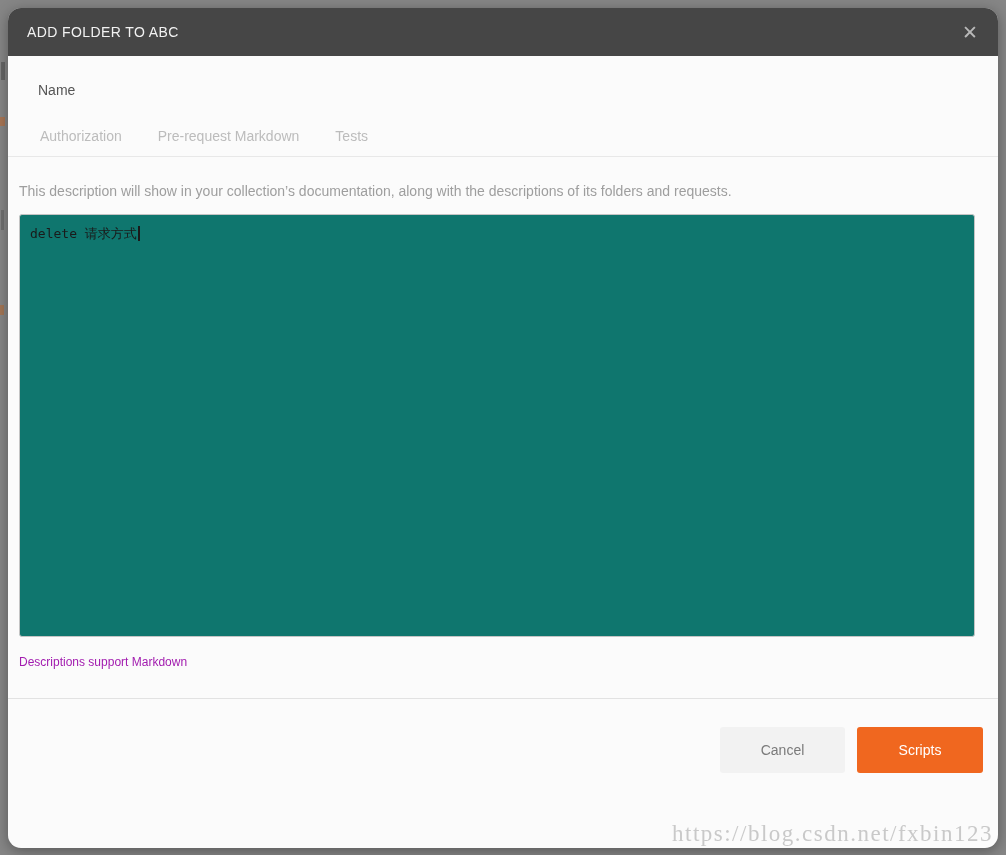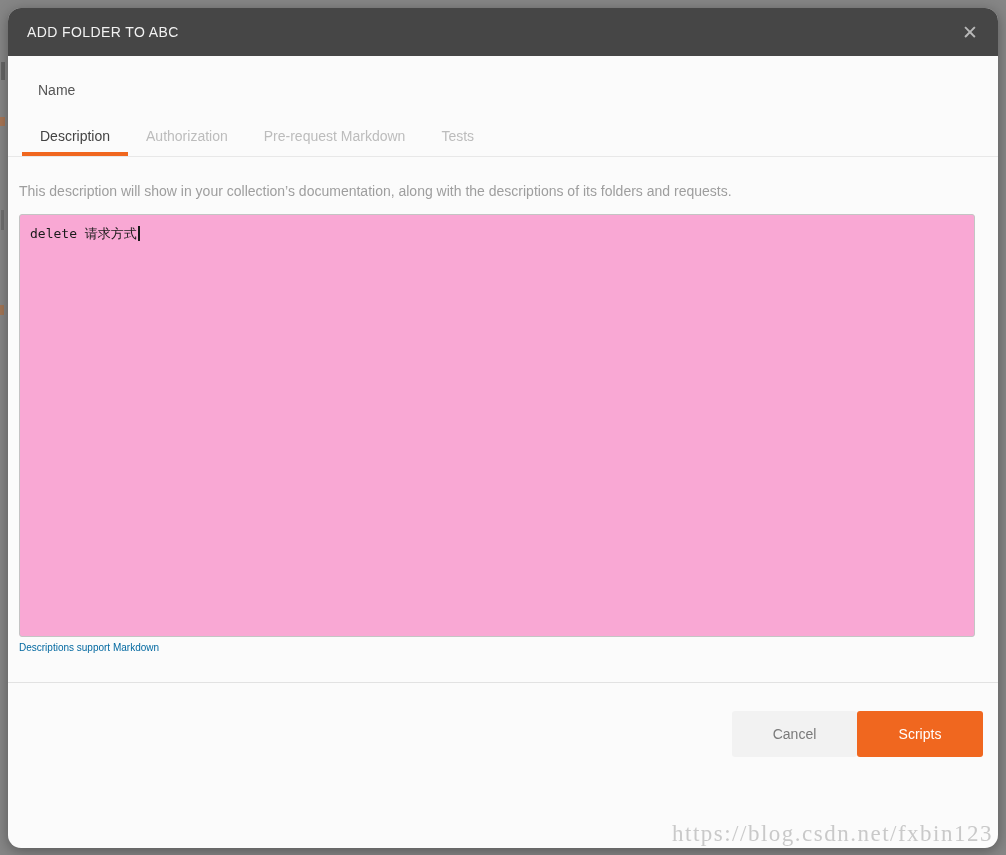--- a/index.html
+++ b/index.html
@@ -49,34 +49,34 @@
     display:flex;
   }
   .tab{
     display:inline-block;padding:0 18px;line-height:32px;font-size:14px;
     color:#bcbcbc;cursor:pointer;border-bottom:4px solid transparent;
   }
   .tab.active{color:#434343;border-bottom-color:var(--accent);}
   .desc-section{padding:26px 17px 0 11px;}
   .desc-hint{font-size:14px;color:#9e9e9e;}
   .desc-box{
-    margin-top:15px;width:956px;height:423px;background:#f9a8d4;
+    margin-top:15px;width:956px;height:423px;background:#0f766e;
     border:1px solid #c4c4c4;border-radius:3px;padding:10px 10px;
     font-family:"DejaVu Sans Mono",monospace;font-size:13px;color:#1a1a1a;
     cursor:text;overflow:hidden;
   }
   .caret{
     display:inline-block;width:2px;height:15px;background:#1a1a1a;
     vertical-align:text-bottom;margin-left:1px;
   }
-  .desc-footnote{margin-top:5px;font-size:10px;color:#0369a1;}
+  .desc-footnote{margin-top:18px;font-size:12px;color:#a21caf;}
   .footer-divider{margin-top:29px;border:none;border-top:1px solid #e2e2e2;}
   .modal-footer{
     display:flex;justify-content:flex-end;align-items:flex-end;
-    padding:28px 15px 0 0;
+    gap:12px;padding:28px 15px 0 0;
   }
   .btn{
     height:46px;border:none;border-radius:3px;font-size:14px;
     font-family:"Liberation Sans",sans-serif;cursor:pointer;
   }
   .btn-cancel{width:125px;background:#f2f2f2;color:#7a7a7a;}
   .btn-create{width:126px;background:var(--accent);color:#fff;}
   .watermark{
     position:absolute;right:13px;bottom:8px;z-index:10;pointer-events:none;
     font-family:"Liberation Serif","DejaVu Serif",serif;
@@ -96,21 +96,20 @@
   <div class="modal-header">
     <span class="modal-title">ADD FOLDER TO ABC</span>
     <span class="close-btn">✕</span>
   </div>
 
   <div class="name-section">
     <div class="field-label">Name</div>
   </div>
 
   <div class="tabs-row">
-    <span class="tab active">Description</span>
     <span class="tab">Authorization</span>
     <span class="tab">Pre-request Markdown</span>
     <span class="tab">Tests</span>
   </div>
 
   <div class="desc-section">
     <div class="desc-hint">This description will show in your collection’s documentation, along with the descriptions of its folders and requests.</div>
     <div class="desc-box">
       <span>delete 请求方式</span><span class="caret"></span>
     </div>

